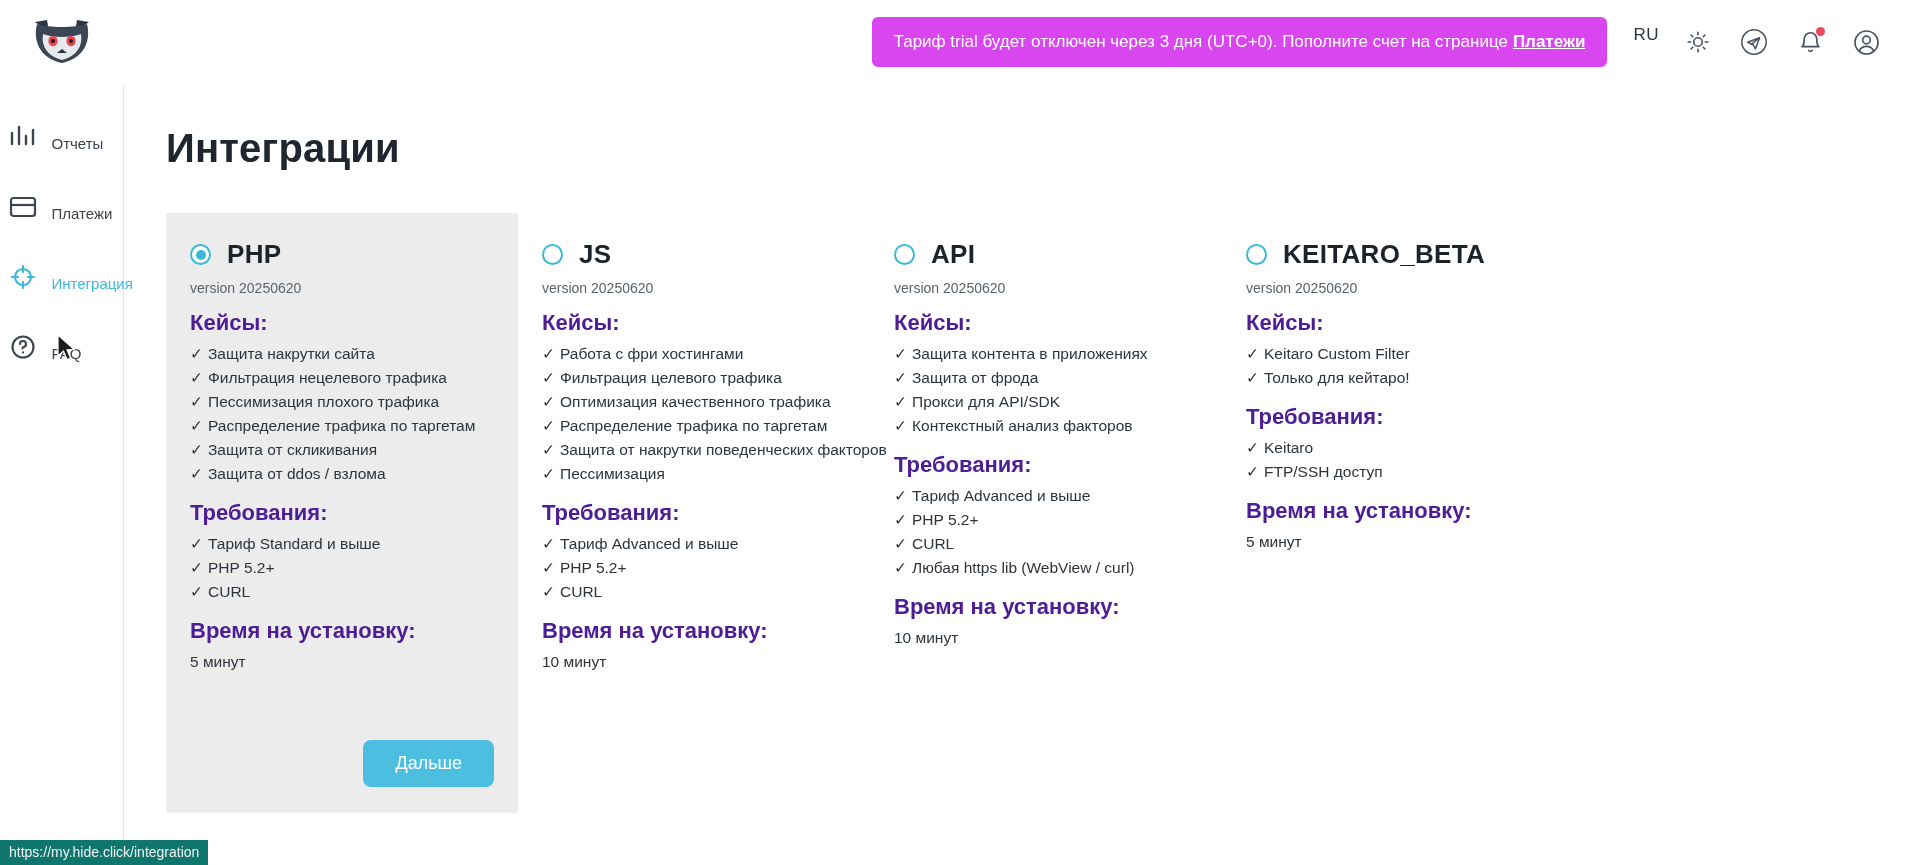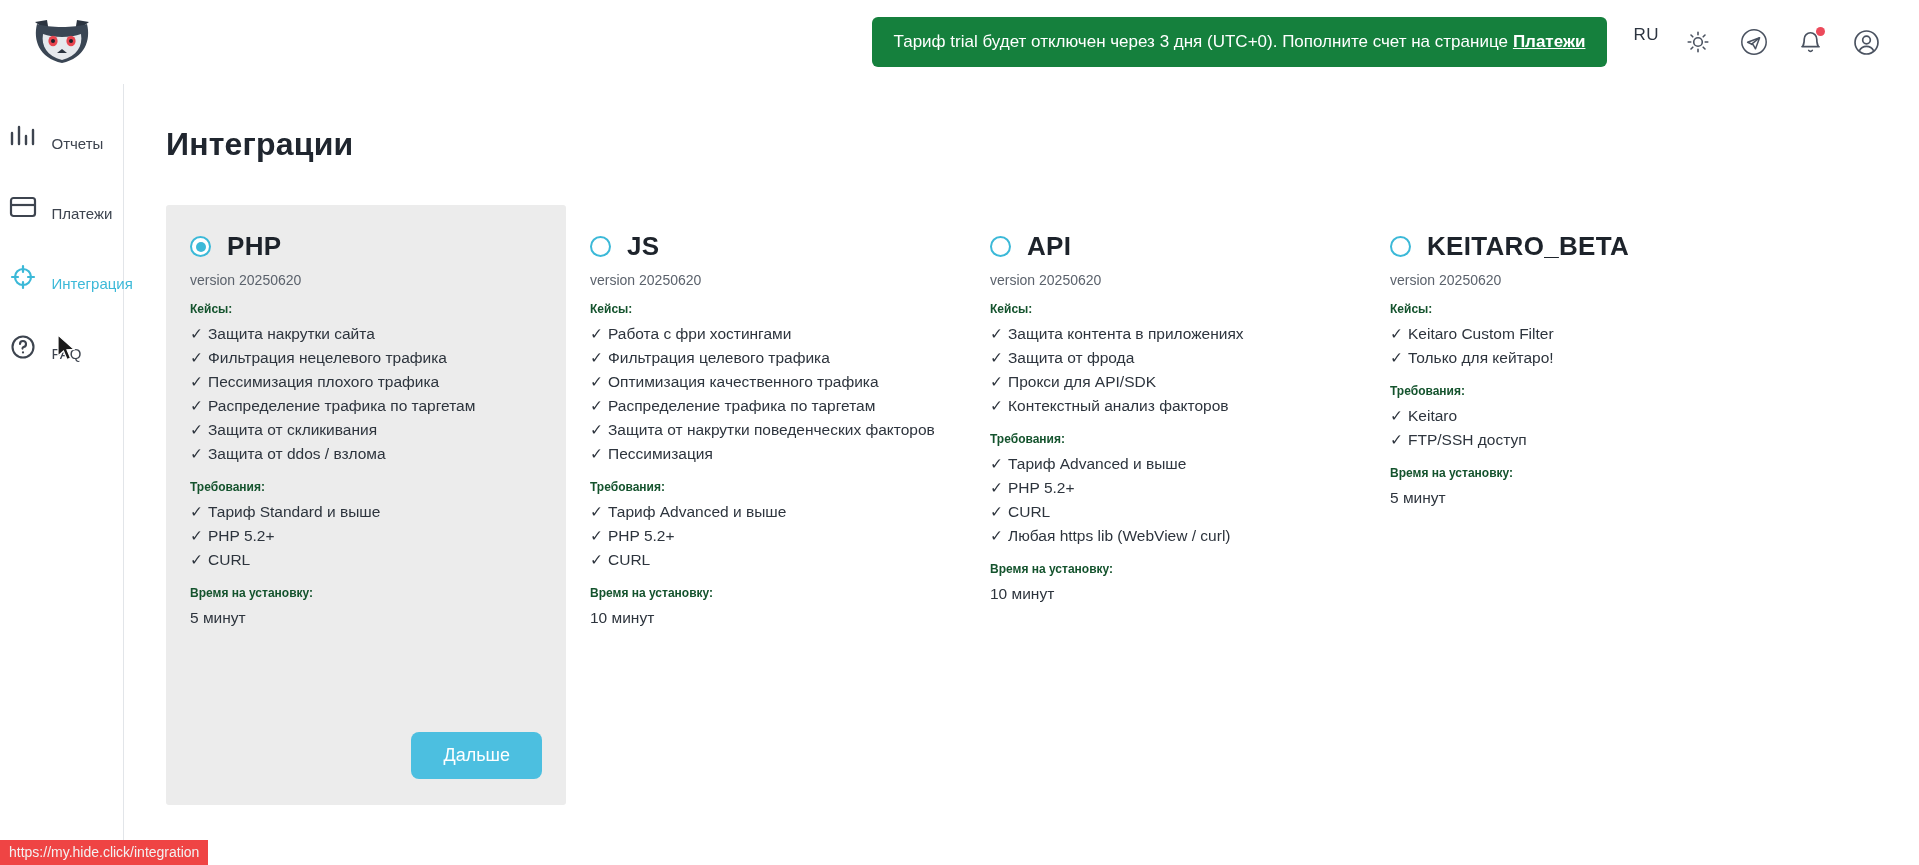--- a/index.html
+++ b/index.html
@@ -29,21 +29,21 @@
   .logo-zone {
     width: 124px;
     height: 84px;
     display: flex;
     align-items: center;
     justify-content: center;
   }
   .topbar-spacer { flex: 1; }
 
   .alert {
-    background: #15803d;
+    background: #d946ef;
     color: #ffffff;
     border-radius: 6px;
     height: 50px;
     display: flex;
     align-items: center;
     padding: 0 22px;
     font-size: 17px;
     white-space: nowrap;
     margin-right: 26px;
   }
@@ -113,34 +113,34 @@
   .nav-icon { height: 36px; display: flex; align-items: flex-end; justify-content: center; }
 
   
   .main {
     flex: 1;
     padding: 42px 0 0 42px;
     overflow: hidden;
     position: relative;
   }
   .page-title {
-    font-size: 32px;
+    font-size: 40px;
     font-weight: bold;
     color: #20262f;
     letter-spacing: .2px;
     margin-bottom: 42px;
   }
 
   .cards {
     display: flex;
     align-items: flex-start;
     gap: 0;
   }
   .card {
-    width: 400px;
+    width: 352px;
     padding: 26px 32px 28px 24px;
     position: relative;
     min-height: 420px;
   }
   .card.selected {
     background: #ececec;
     border-radius: 3px;
     min-height: 600px;
   }
   .card-head {
@@ -171,23 +171,23 @@
     font-weight: bold;
     color: #1d232b;
     letter-spacing: .3px;
   }
   .version {
     font-size: 14px;
     color: #5b626c;
     margin: 0 0 12px 0;
   }
   .section-title {
-    font-size: 12px;
+    font-size: 22px;
     font-weight: bold;
-    color: #14532d;
+    color: #4c1d95;
     margin: 14px 0 6px 0;
   }
   .feat {
     font-size: 15.5px;
     color: #2d343d;
     line-height: 24px;
     white-space: nowrap;
   }
   .feat .tick { margin-right: 5px; }
   .plain {
@@ -206,21 +206,21 @@
     font-size: 18px;
     font-family: "Liberation Sans", sans-serif;
     padding: 13px 32px;
     cursor: pointer;
   }
 
   
   .status-url {
     position: absolute;
     left: 0; bottom: 0;
-    background: #ef4444;
+    background: #0f766e;
     color: #f2f2f2;
     font-size: 14px;
     padding: 4px 9px 5px 9px;
     z-index: 20;
     font-family: "Liberation Sans", sans-serif;
   }
 
   
   .cursor {
     position: absolute;

